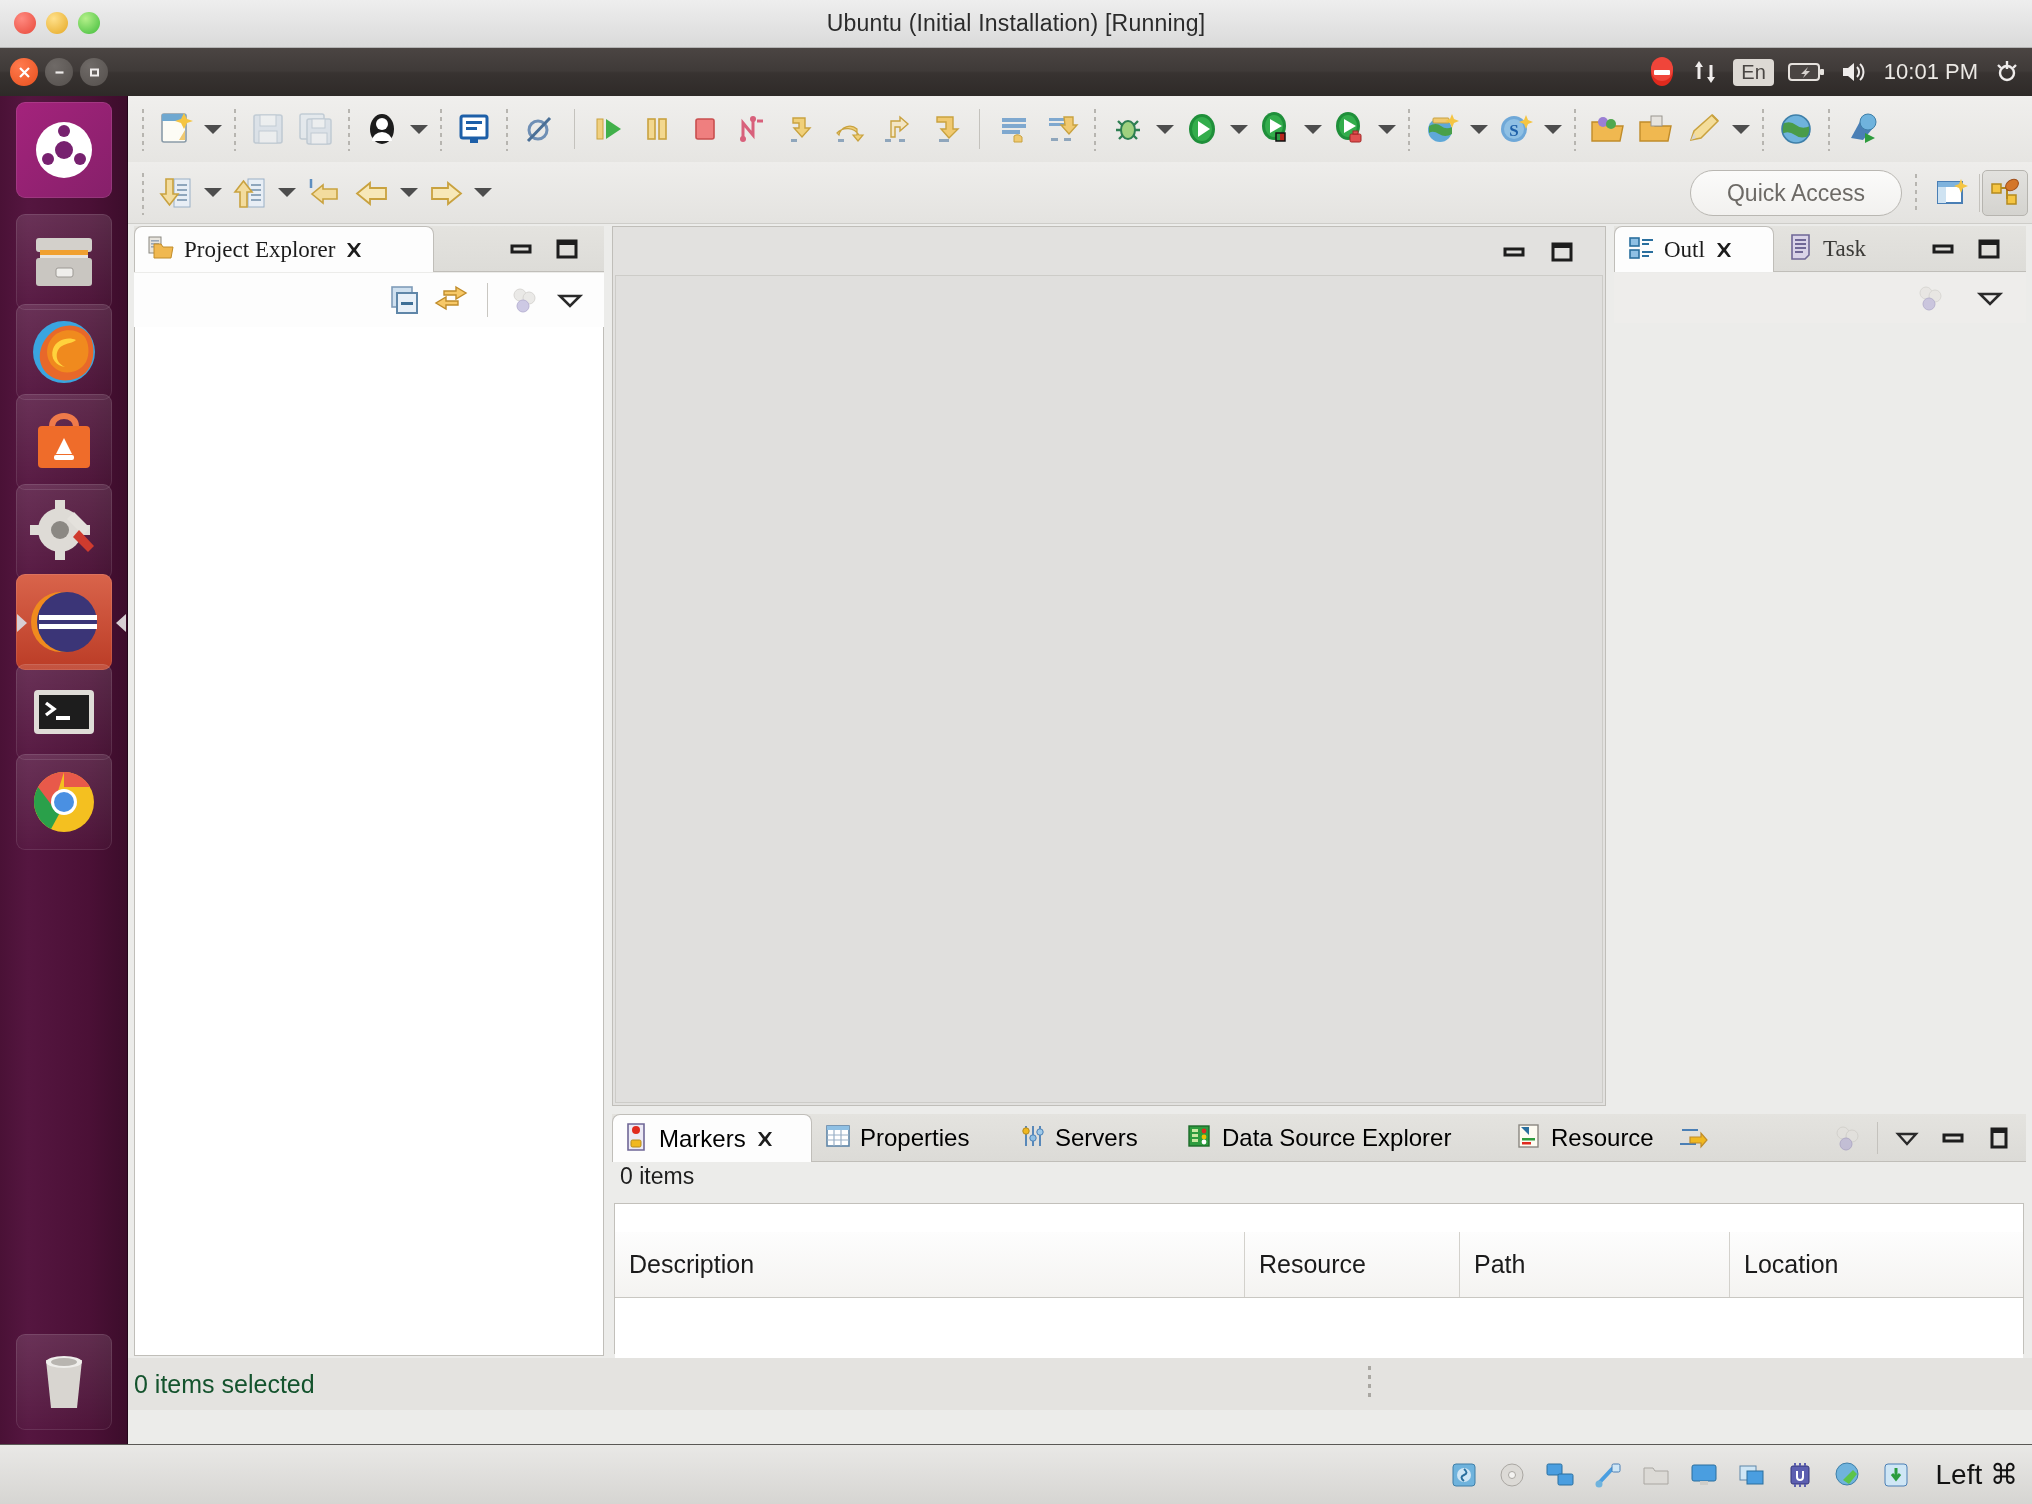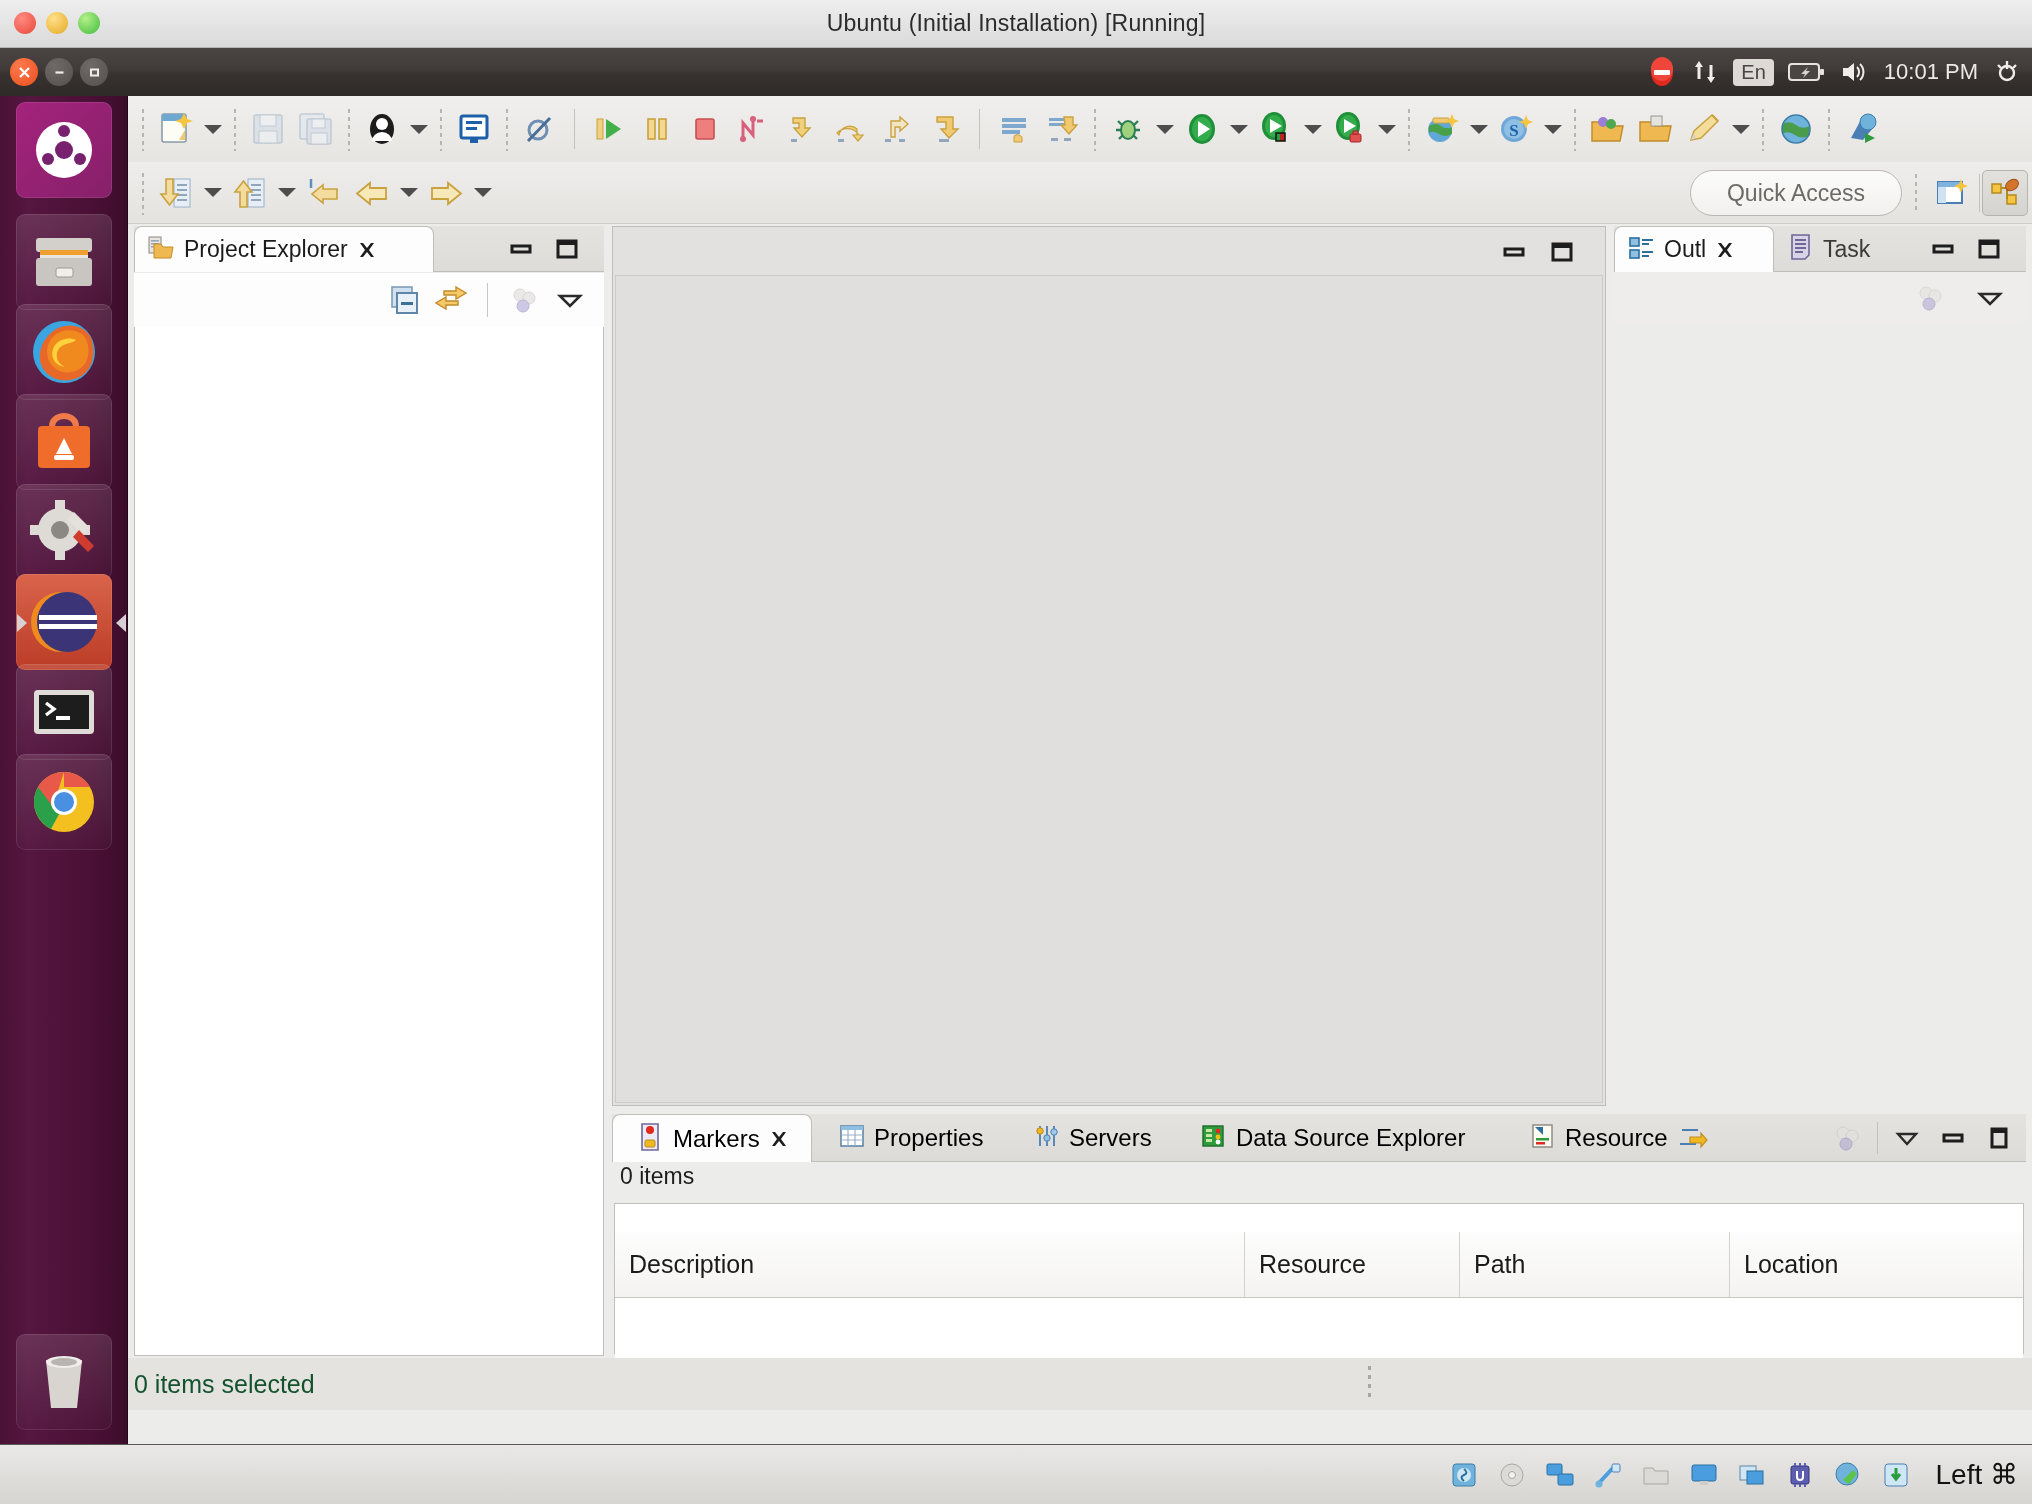--- a/index.html
+++ b/index.html
@@ -112,21 +112,21 @@
   #persp-open{ position:absolute; right:58px; top:10px; width:44px;height:42px;
     display:flex;align-items:center;justify-content:center;}
   #persp-div{ position:absolute; right:52px; top:12px; width:1px;height:38px;background:#c4c2bd;}
   #persp-active{ position:absolute; right:4px; top:8px; width:46px;height:46px;
     display:flex;align-items:center;justify-content:center;
     border:1px solid #b6b4af;border-radius:5px;
     background:linear-gradient(to bottom,#e2e1de,#d4d3cf);}
   .view-tab{
     position:absolute; top:0; height:46px; display:flex; align-items:center; gap:9px;
     padding:0 12px 0 12px;
-    border-top-left-radius:8px; border-top-right-radius:8px;
+    border-top-left-radius:8px; border-top-right-radius:8px;font-family:Liberation Serif, serif;
   }
   .view-tab.active{
     background:#fdfdfd;
     border:1px solid #c0beb9; border-bottom:none;
   }
   .view-tab.inactive{ color:#5d5a56; }
   .view-tab .tab-label{ font-size:23px; color:#1b1b1b; }
   .view-tab.inactive .tab-label{ font-size:23px; color:#3b3a37; }
   .tab-close{ width:20px;height:20px; display:flex;align-items:center;justify-content:center;}
   .tab-close svg{display:block;}
@@ -174,21 +174,21 @@
     background:#eeedeb; border:1px solid #c0beb9;border-top:none;
     padding:14px 0 0 8px;}
   #ol-msg{ font-size:25px;color:#1d1d1d; }
 
   
   #markers-part{
     position:absolute; left:484px; top:1018px; width:1414px; height:242px;
   }
   #mk-tabrow{ position:absolute;left:0;top:0;width:1414px;height:48px;
     background:linear-gradient(to bottom,#e4e3df,#dcdbd7); border-bottom:1px solid #c0beb9;}
-  .mk-tab{ position:absolute;top:0;height:48px;display:flex;align-items:center;gap:9px;padding:0 25px;}
+  .mk-tab{ position:absolute;top:0;height:48px;display:flex;align-items:center;gap:9px;padding:0 11px;}
   .mk-tab.active{ background:#fdfdfd;border:1px solid #c0beb9;border-bottom:none;
     border-top-left-radius:8px;border-top-right-radius:8px;}
   .mk-tab .tab-label{font-size:24px;}
   #mk-count{ position:absolute;left:2px;top:49px;width:1412px;height:40px;
     background:#ececea; font-size:23px;color:#1d1d1d;padding-left:6px;}
   #mk-table{ position:absolute;left:2px;top:89px;width:1410px;height:151px;background:#ffffff;
     border:1px solid #c2c0bb;}
   #mk-head{ display:flex; height:66px; background:linear-gradient(to bottom,#fdfdfd,#f4f3f1);
     border-bottom:1px solid #c9c7c2;margin-top:28px;}
   .mk-th{ display:flex;align-items:center; padding-left:14px; font-size:25px;color:#1b1b1b;

